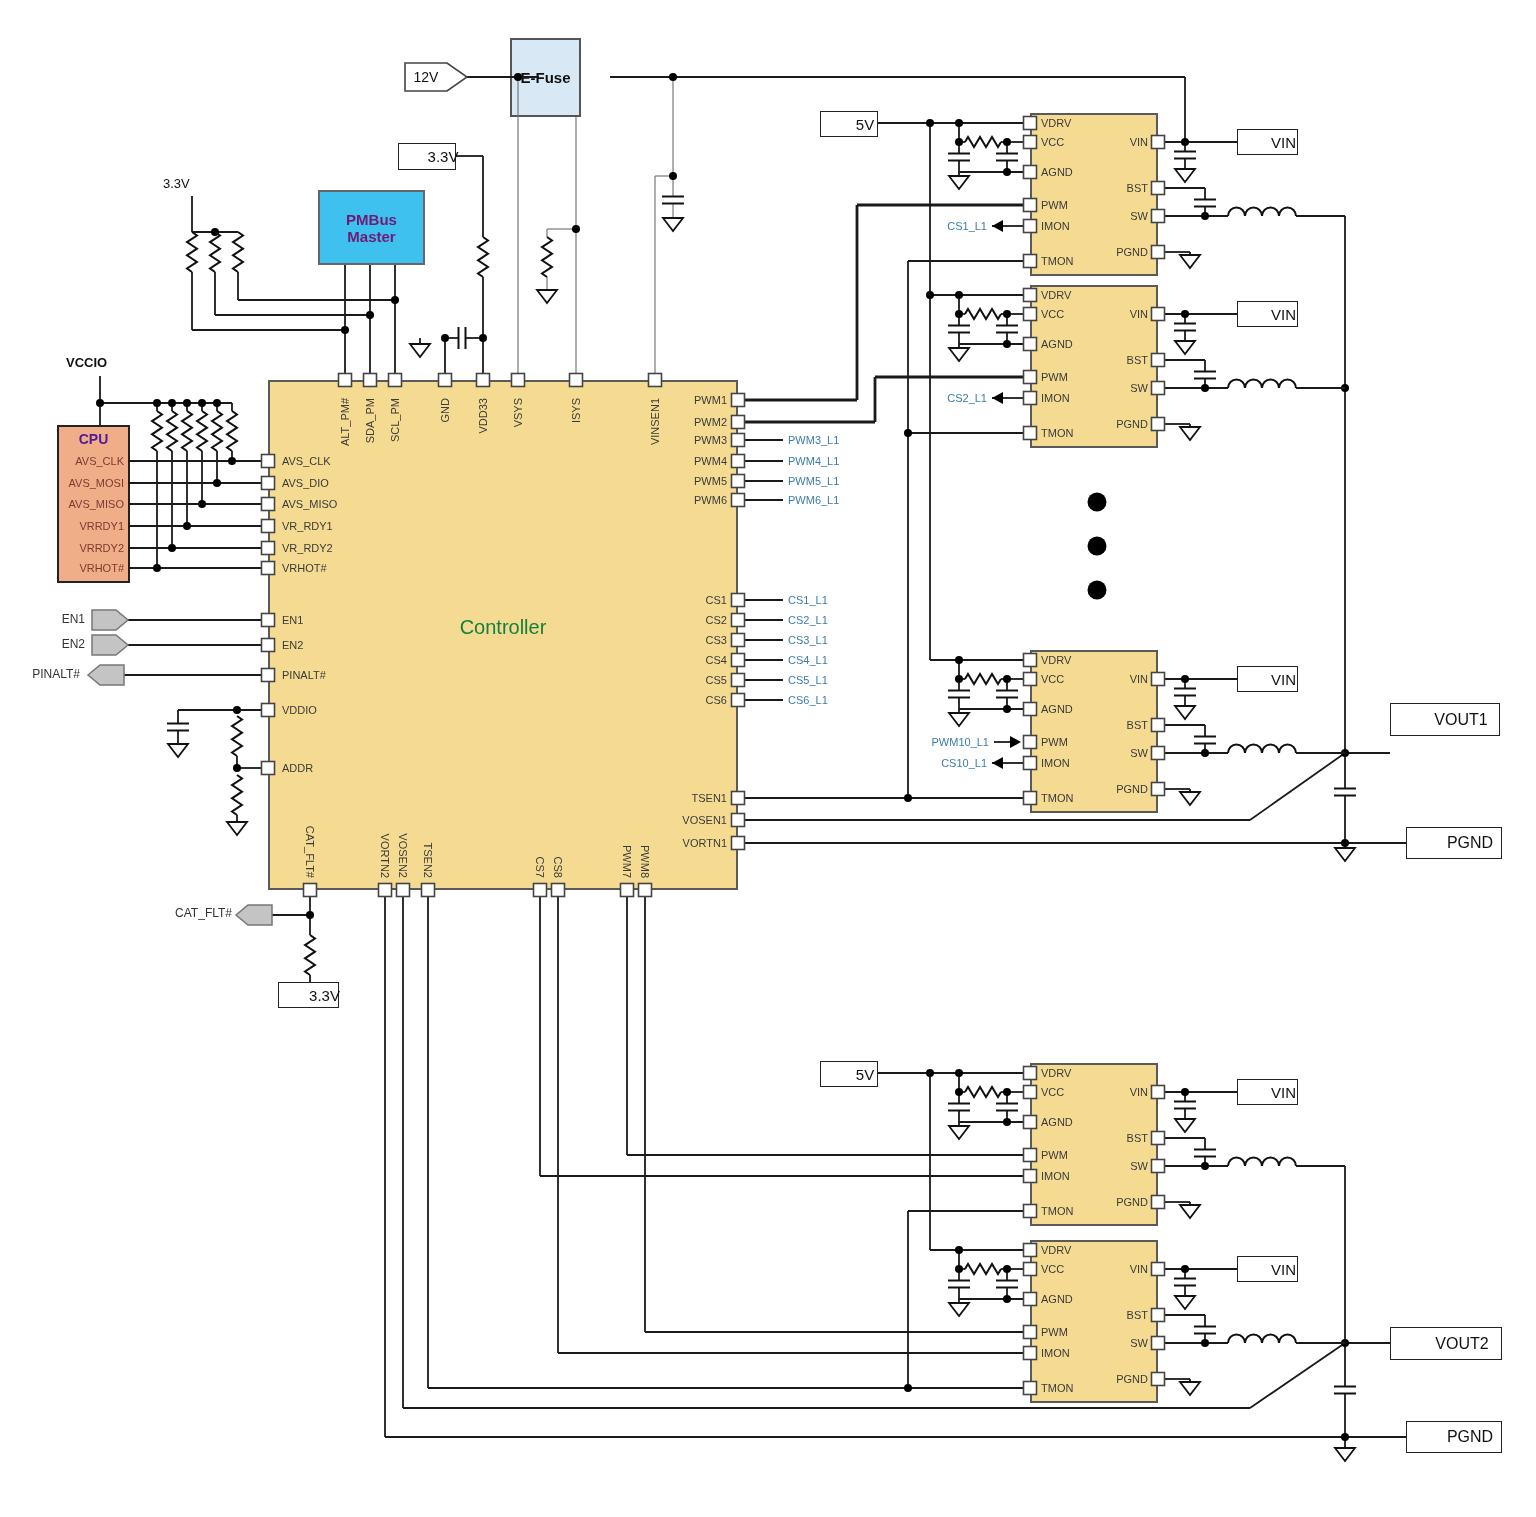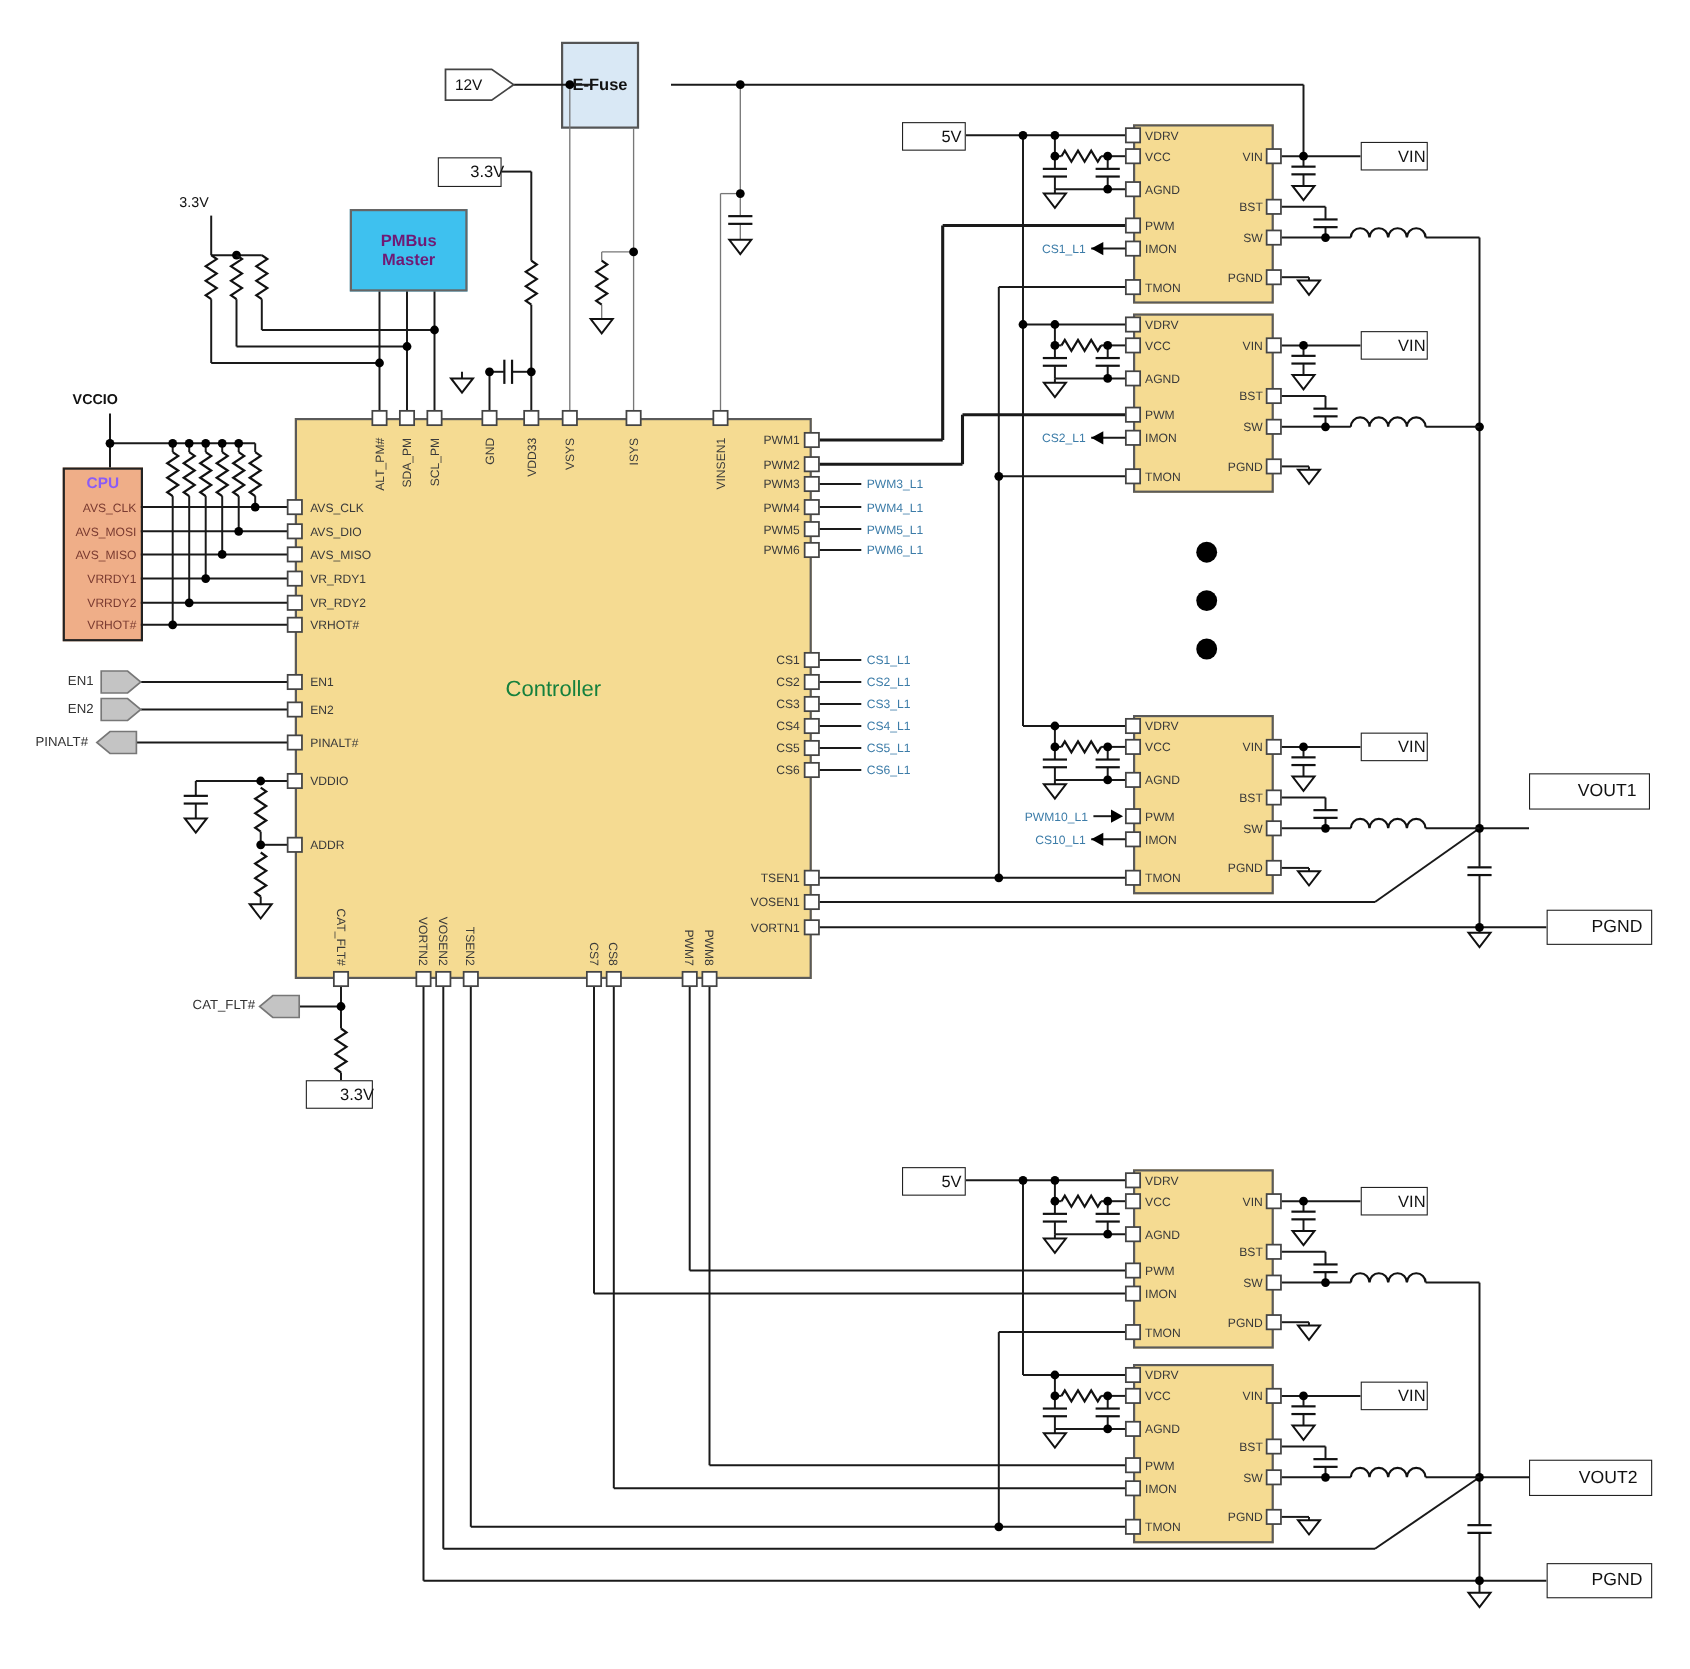--- a/index.html
+++ b/index.html
@@ -7,21 +7,21 @@
           font-family:"Liberation Sans",sans-serif;}
   .blk{position:absolute;box-sizing:border-box;}
   .ctrl{background:#F5DB92;border:2px solid #5a5a5a;}
   .stage{background:#F5DB92;border:2px solid #5a5a5a;}
   .cpu{background:#EFAE88;border:2.2px solid #222;}
   .pmbus{background:#3EC1EF;border:2px solid #666;display:flex;align-items:center;justify-content:center;
          text-align:center;font-weight:bold;font-size:15px;color:#701a75;padding:4px;}
   .efuse{background:#D9E8F5;border:2px solid #555;display:flex;align-items:center;justify-content:center;
          font-weight:bold;font-size:15px;color:#111;}
   .title{position:absolute;text-align:center;font-size:20px;color:#15803d;}
-  .cputitle{position:absolute;text-align:center;font-weight:bold;font-size:14px;color:#8b5cf6;}
+  .cputitle{position:absolute;text-align:center;font-weight:bold;font-size:14px;color:#4c1d95;}
   .box{position:absolute;background:#fff;border:1.6px solid #222;display:flex;align-items:center;
        justify-content:center;font-size:15px;color:#111;box-sizing:border-box;padding-left:32px;}
   .box.big{font-size:16px;}
   .plain{position:absolute;font-size:13px;color:#111;}
   .plain.b{font-weight:bold;}
   .sig{position:absolute;font-size:12px;color:#333;text-align:right;}
   svg#wires{position:absolute;left:0;top:0;}
   svg text{font-family:"Liberation Sans",sans-serif;}
   .w{stroke:#1a1a1a;stroke-width:1.8;}
   .wb{stroke:#1a1a1a;stroke-width:2.8;}

